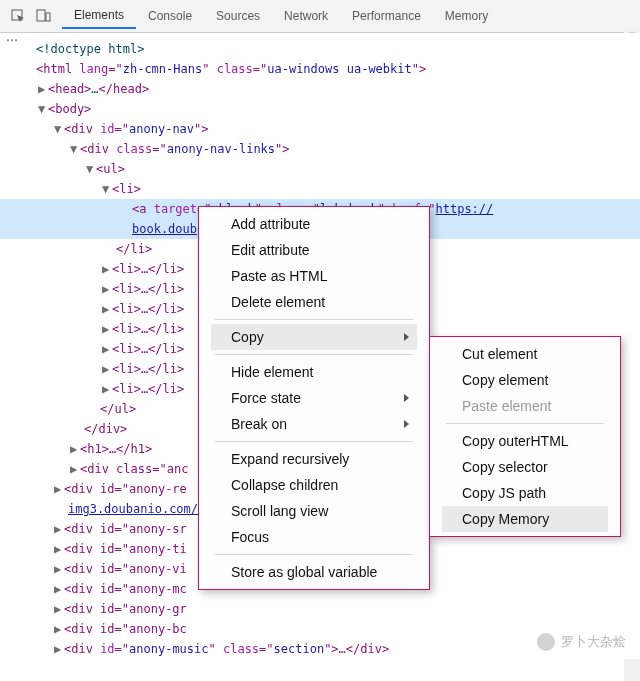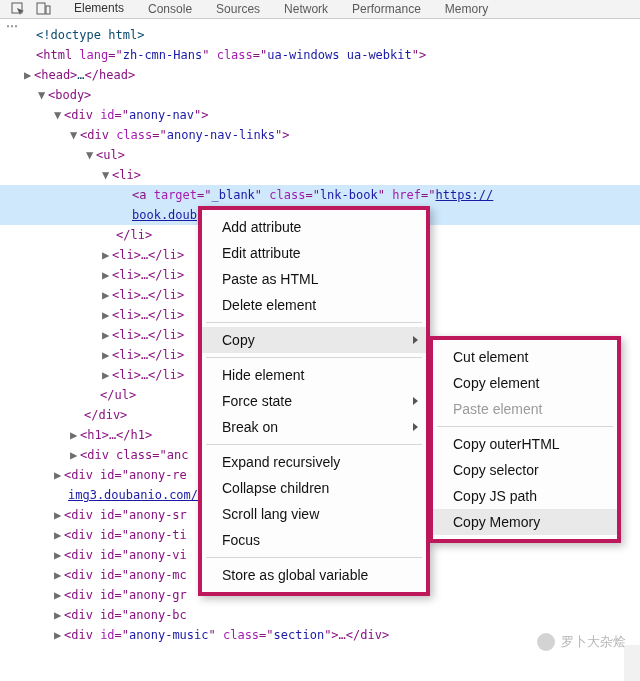--- a/index.html
+++ b/index.html
@@ -9,21 +9,21 @@
     background: #fff;
     width: 640px;
     height: 681px;
     overflow: hidden;
     position: relative;
     color: #333;
   }
   .tabbar {
     display: flex;
     align-items: center;
-    height: 19px;
+    height: 33px;
     background: #f3f3f3;
     border-bottom: 1px solid #ccc;
   }
   .tool-icons {
     display: flex; gap: 10px; padding: 0 10px;
   }
   .tool-icons svg { width: 16px; height: 16px; display:block; }
   .tab {
     padding: 5px 12px;
     color: #5a5a5a;
@@ -62,25 +62,25 @@
   .hl-wrap {
     background: #cfe8fc;
   }
   .dots {
     position: absolute; left: 6px; color: #888;
     font-weight: bold;
   }
   .cmenu {
     position: absolute;
     background: #fdfdfd;
-    border: 4px solid #be185d;
+    border: 1px solid #be185d;
     box-shadow: 3px 3px 8px rgba(0,0,0,0.25);
     font-size: 14px;
     color: #111;
-    padding: 4px 0;
+    padding: 4px 12px;
   }
   .cmenu .item {
     padding: 5px 26px 5px 20px;
     position: relative;
     cursor: default;
   }
   .cmenu .item.hover { background: #e9e9e9; }
   .cmenu .item.disabled { color: #9b9b9b; }
   .cmenu .sep {
     height: 1px; background: #d6d6d6; margin: 4px 4px;
@@ -141,21 +141,21 @@
 <div class="scroll-corner">
   <div class="thumb"></div>
 </div>
 
 <div class="dom">
 
 <div class="line"><span class="gray">&lt;!doctype html&gt;</span></div>
 
 <div class="line"><span class="tag">&lt;html </span><span class="attr-name">lang</span><span class="tag">="</span><span class="attr-val">zh-cmn-Hans</span><span class="tag">" </span><span class="attr-name">class</span><span class="tag">="</span><span class="attr-val">ua-windows ua-webkit</span><span class="tag">"&gt;</span></div>
 
-<div class="line" style="padding-left:38px"><span class="arrow">▶</span><span class="tag">&lt;head&gt;</span><span class="gray">…</span><span class="tag">&lt;/head&gt;</span></div>
+<div class="line" style="padding-left:52px"><span class="arrow">▶</span><span class="tag">&lt;head&gt;</span><span class="gray">…</span><span class="tag">&lt;/head&gt;</span></div>
 
 <div class="line" style="padding-left:52px"><span class="arrow">▼</span><span class="tag">&lt;body&gt;</span></div>
 
 <div class="line" style="padding-left:68px"><span class="arrow">▼</span><span class="tag">&lt;div </span><span class="attr-name">id</span><span class="tag">="</span><span class="attr-val">anony-nav</span><span class="tag">"&gt;</span></div>
 
 <div class="line" style="padding-left:84px"><span class="arrow">▼</span><span class="tag">&lt;div </span><span class="attr-name">class</span><span class="tag">="</span><span class="attr-val">anony-nav-links</span><span class="tag">"&gt;</span></div>
 
 <div class="line" style="padding-left:100px"><span class="arrow">▼</span><span class="tag">&lt;ul&gt;</span></div>
 
 <div class="line" style="padding-left:116px"><span class="arrow">▼</span><span class="tag">&lt;li&gt;</span></div>

